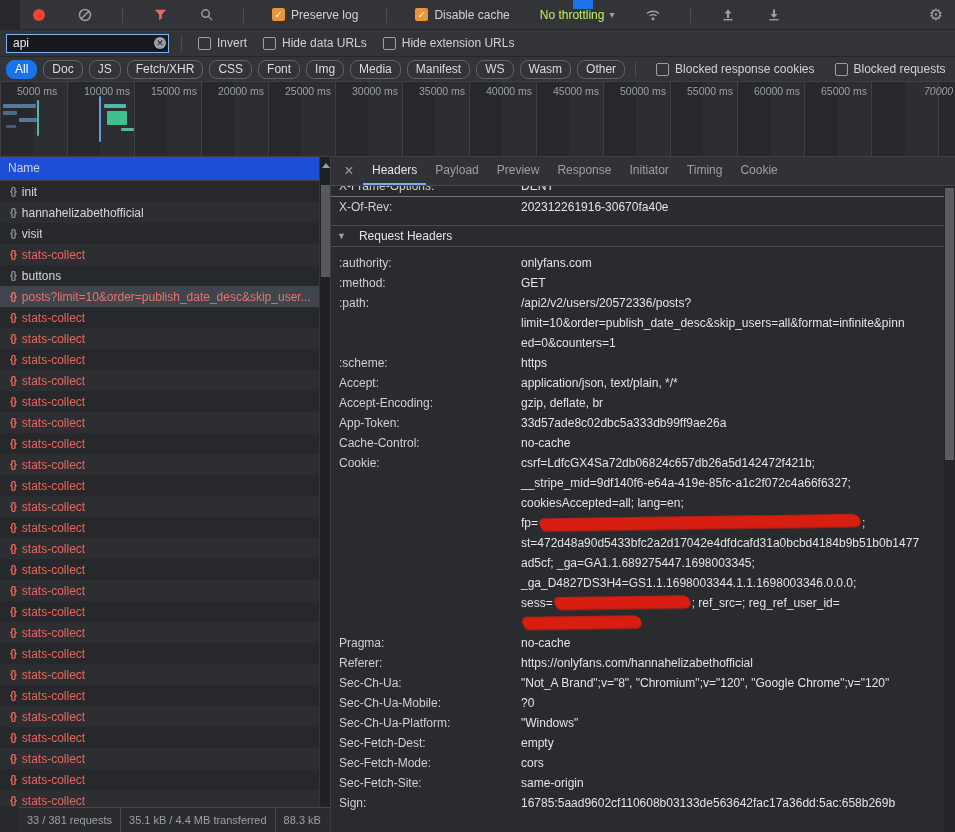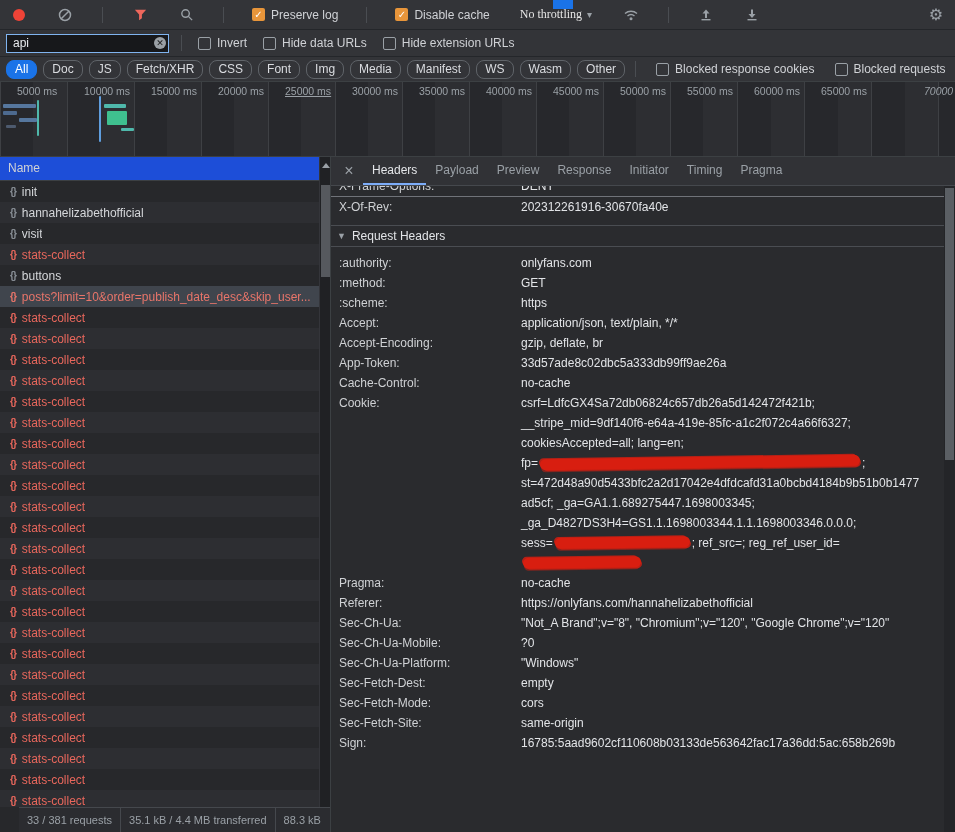--- a/index.html
+++ b/index.html
@@ -1,30 +1,30 @@
 <!DOCTYPE html>
 <html><head>
 <meta charset="utf-8">
 <style>
   *{margin:0;padding:0;box-sizing:border-box;}
   html,body{background:#202124;}
   body{font-family:"Liberation Sans","DejaVu Sans",sans-serif;font-size:12px;color:#dfe1e5;}
   .devtools{position:relative;width:955px;height:832px;background:#27282b;overflow:hidden;}
 
   
-  .toolbar{display:flex;align-items:center;height:30px;background:#333438;border-bottom:1px solid #24262a;padding:0 6px;gap:20px;position:relative;}
+  .toolbar{display:flex;align-items:center;height:30px;background:#333438;border-bottom:1px solid #24262a;padding:0 6px;gap:20px;position:relative;margin-left:20px;}
   .icon-btn{width:26px;height:24px;display:flex;align-items:center;justify-content:center;cursor:pointer;border-radius:2px;flex:none;}
   .record-dot{width:12px;height:12px;border-radius:50%;background:#ef4337;}
   .sep{width:1px;height:16px;background:#4a4d52;margin:0 4px;flex:none;}
   .check-label{display:flex;align-items:center;gap:6px;color:#d0d2d6;white-space:nowrap;cursor:pointer;padding:0 4px;}
   .checkbox{width:13px;height:13px;border-radius:2px;display:inline-flex;align-items:center;justify-content:center;flex:none;}
   .checkbox.checked{background:#e8953a;}
   .checkbox.checked::after{content:"✓";color:#fff;font-size:10px;font-weight:bold;line-height:1;}
   .checkbox.unchecked{border:1px solid #9aa0a6;background:transparent;}
-  .dropdown{display:flex;align-items:center;gap:5px;color:#e5e5e5;padding:0 6px;cursor:pointer;white-space:nowrap;font-family:Liberation Serif, serif;}
+  .dropdown{display:flex;align-items:center;gap:5px;color:#bef264;padding:0 6px;cursor:pointer;white-space:nowrap;}
   .dropdown::after{content:"▾";color:#9aa0a6;font-size:10px;}
   .spacer{flex:1;}
   .blue-indicator{position:absolute;left:553px;top:0;width:20px;height:9px;background:#1a73e8;}
   .gear-icon::before{content:"⚙";font-size:16px;color:#9aa0a6;}
 
   
   .filter-row{display:flex;align-items:center;height:27px;background:#333438;border-bottom:1px solid #24262a;padding:0 6px;gap:8px;}
   .filter-box{position:relative;width:163px;height:19px;flex:none;border-radius:9px;}
   .filter-input{width:100%;height:100%;background:#17181b;border:1px solid #80b4f0;color:#e8eaed;font:inherit;padding:0 18px 0 6px;outline:none;}
   .clear-x{position:absolute;right:3px;top:3.5px;width:12px;height:12px;border-radius:50%;background:#9aa0a6;color:#1b1c1e;font-size:9px;line-height:12px;text-align:center;cursor:pointer;}
@@ -75,21 +75,21 @@
   .dtab{padding:0 9px;display:flex;align-items:center;color:#9aa0a6;cursor:pointer;border-bottom:2px solid transparent;white-space:nowrap;}
   .dtab-active{color:#e4e6e9;border-bottom-color:#7cacf8;}
 
   .details-content{flex:1;overflow:hidden;position:relative;padding-right:11px;}
   .hdr-row{display:flex;align-items:flex-start;}
   .hdr-name{width:190px;flex:none;padding-left:8px;line-height:20px;color:#cfd1d4;white-space:nowrap;}
   .hdr-value{flex:1;line-height:20px;color:#e2e4e7;word-break:break-all;min-width:0;}
   .hdr-line{line-height:20px;}
   .clip-rows{margin-top:-10px;}
   .clip-rows .hdr-row:first-child{border-bottom:1px solid #707379;}
-  .section-head{height:22px;display:flex;align-items:center;gap:6px;padding-left:6px;border-top:1px solid #4a4d52;border-bottom:1px solid #4a4d52;margin-top:8px;color:#e2e4e7;cursor:pointer;}
+  .section-head{height:22px;display:flex;align-items:center;gap:13px;padding-left:6px;border-top:1px solid #4a4d52;border-bottom:1px solid #4a4d52;margin-top:8px;color:#e2e4e7;cursor:pointer;}
   .tri{color:#9aa0a6;font-size:9px;line-height:1;}
   .tri::before{content:"▼";}
   .hdr-list{padding-top:6px;}
 
   .redact{display:inline-block;height:11px;background:#d81e10;border-radius:6px;vertical-align:-1px;transform:rotate(-0.8deg);
     box-shadow:2px 2px 0 -1px rgba(216,30,16,.75),-2px -2px 0 -1px rgba(216,30,16,.8),0 3px 0 -1px rgba(216,30,16,.5);margin:0 2px;}
 
   .r-scroll{position:absolute;right:0;top:29px;bottom:0;width:11px;background:#242528;z-index:3;}
   .r-thumb{position:absolute;top:2px;left:1px;width:9px;height:272px;background:#5b5f64;cursor:pointer;}
 
@@ -208,21 +208,21 @@
           <span>Blocked requests</span>
         </label>
       </span>
   </div>
 
   <div class="timeline">
       <span class="tl-label" style="left: 17px;">5000 ms</span>
       <span class="tl-label" style="left: 84px;">10000 ms</span>
       <span class="tl-label" style="left: 151px;">15000 ms</span>
       <span class="tl-label" style="left: 218px;">20000 ms</span>
-      <span class="tl-label" style="left: 285px; text-decoration: underline;">25000 ms</span>
+      <span class="tl-label" style="left: 285px;">25000 ms</span>
       <span class="tl-label" style="left: 352px;">30000 ms</span>
       <span class="tl-label" style="left: 419px;">35000 ms</span>
       <span class="tl-label" style="left: 486px;">40000 ms</span>
       <span class="tl-label" style="left: 553px;">45000 ms</span>
       <span class="tl-label" style="left: 620px;">50000 ms</span>
       <span class="tl-label" style="left: 687px;">55000 ms</span>
       <span class="tl-label" style="left: 754px;">60000 ms</span>
       <span class="tl-label" style="left: 821px;">65000 ms</span>
       <span class="tl-label" style="left: 924px; font-style: italic;">70000 m</span>
       <span class="tl-bar" style="left: 3px; top: 22px; width: 33px; height: 4px; background: rgb(86, 119, 158);"></span>
@@ -376,21 +376,21 @@
     <div class="right-col">
       <div class="dtabs-row">
         <span class="close-icon"></span>
         <span class="dtabs">
             <div class="dtab dtab-active">Headers</div>
             <div class="dtab">Payload</div>
             <div class="dtab">Preview</div>
             <div class="dtab">Response</div>
             <div class="dtab">Initiator</div>
             <div class="dtab">Timing</div>
-            <div class="dtab">Pragma</div>
+            <div class="dtab">Cookie</div>
           </span>
       </div>
       <div class="details-content">
         <div class="clip-rows">
             <div class="hdr-row">
               <div class="hdr-name">X-Frame-Options:</div>
               <div class="hdr-value">DENY</div>
             </div>
             <div class="hdr-row">
               <div class="hdr-name">X-Of-Rev:</div>
@@ -402,20 +402,28 @@
           <span>Request Headers</span>
         </div>
         <div class="hdr-list">
             <div class="hdr-row">
               <div class="hdr-name">:authority:</div>
               <div class="hdr-value">onlyfans.com</div>
             </div>
             <div class="hdr-row">
               <div class="hdr-name">:method:</div>
               <div class="hdr-value">GET</div>
+            </div>
+            <div class="hdr-row">
+              <div class="hdr-name">:path:</div>
+              <div class="hdr-value">
+                <div class="hdr-line"><span>/api2/v2/users/20572336/posts?</span></div>
+                <div class="hdr-line"><span>limit=10&amp;order=publish_date_desc&amp;skip_users=all&amp;format=infinite&amp;pinn</span></div>
+                <div class="hdr-line"><span>ed=0&amp;counters=1</span></div>
+              </div>
             </div>
             <div class="hdr-row">
               <div class="hdr-name">:scheme:</div>
               <div class="hdr-value">https</div>
             </div>
             <div class="hdr-row">
               <div class="hdr-name">Accept:</div>
               <div class="hdr-value">application/json, text/plain, */*</div>
             </div>
             <div class="hdr-row">

